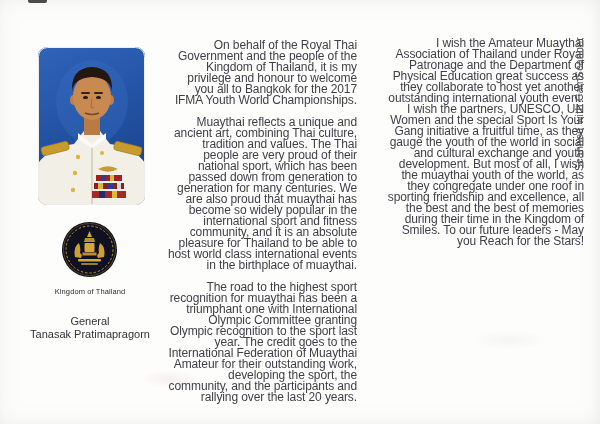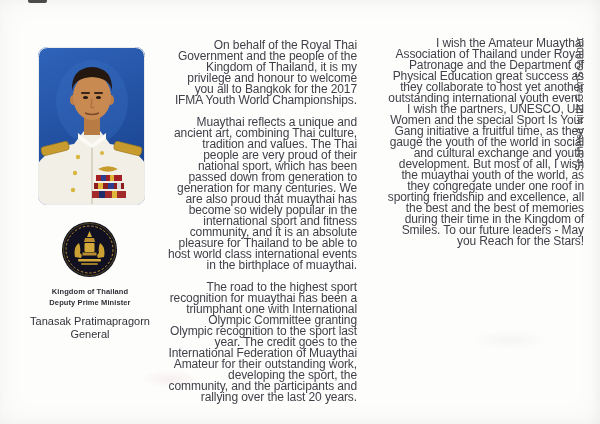--- a/index.html
+++ b/index.html
@@ -28,21 +28,21 @@
     background: radial-gradient(ellipse at center, rgba(150,150,150,0.08), rgba(150,150,150,0) 70%);
   }
   .portrait {
     position: absolute; left: 38px; top: 47px; width: 107px; height: 158px; margin: 0;
   }
   .emblem {
     position: absolute; left: 61px; top: 221px; width: 57px; height: 57px;
   }
   .signatory-org {
     position: absolute; left: 16px; top: 286px; width: 148px;
-    text-align: center; font-size: 7.5px; font-weight: bold;
+    text-align: center; font-size: 7.5px; font-weight: normal;
     color: #2f2e36; line-height: 11px; letter-spacing: 0.1px;
   }
   .signatory-name {
     position: absolute; left: 6px; top: 315px; width: 168px;
     text-align: center; font-size: 11px; color: #33323a; line-height: 13px;
   }
   .col {
     position: absolute; width: 190px;
     font-size: 12px; line-height: 11px; letter-spacing: -0.1px;
     color: #403f48; text-align: right;
@@ -132,26 +132,25 @@
       <rect x="21.5" y="31.5" width="14" height="3" fill="#b98f2f"></rect>
       <path d="M14,36 Q12,26 18,22 Q20,27 19,32 Q22,34 20,37 Z" fill="#caa032"></path>
       <path d="M43,36 Q45,26 39,22 Q37,27 38,32 Q35,34 37,37 Z" fill="#caa032"></path>
       <rect x="17" y="38" width="23" height="2.5" rx="1" fill="#d2a93a"></rect>
       <rect x="20" y="42" width="17" height="2" rx="1" fill="#9b7b26"></rect>
     </svg>
   </div>
 
   <div class="signatory-org">
     <div>Kingdom of Thailand</div>
-    <div>Deputy Prime Minister</div>
   </div>
 
   <div class="signatory-name">
+    <div>General</div>
     <div>Tanasak Pratimapragorn</div>
-    <div>General</div>
   </div>
 
   <div class="col col-left">
     <p>On behalf of the Royal Thai Government and the people of the Kingdom of Thailand, it is my privilege and honour to welcome you all to Bangkok for the 2017 IFMA Youth World Championships.</p>
     <p>Muaythai reflects a unique and ancient art, combining Thai culture, tradition and values. The Thai people are very proud of their national sport, which has been passed down from generation to generation for many centuries. We are also proud that muaythai has become so widely popular in the international sport and fitness community, and it is an absolute pleasure for Thailand to be able to host world class international events in the birthplace of muaythai.</p>
     <p>The road to the highest sport recognition for muaythai has been a triumphant one with International Olympic Committee granting Olympic recognition to the sport last year. The credit goes to the International Federation of Muaythai Amateur for their outstanding work, developing the sport, the community, and the participants and rallying over the last 20 years.</p>
   </div>
 
   <div class="col col-right">
     <p>I wish the Amateur Muaythai Association of Thailand under Royal Patronage and the Department of Physical Education great success as they collaborate to host yet another outstanding international youth event. I wish the partners, UNESCO, UN Women and the special Sport Is Your Gang initiative a fruitful time, as they gauge the youth of the world in social and cultural exchange and youth development. But most of all, I wish the muaythai youth of the world, as they congregate under one roof in sporting friendship and excellence, all the best and the best of memories during their time in the Kingdom of Smiles. To our future leaders - May you Reach for the Stars!</p>

